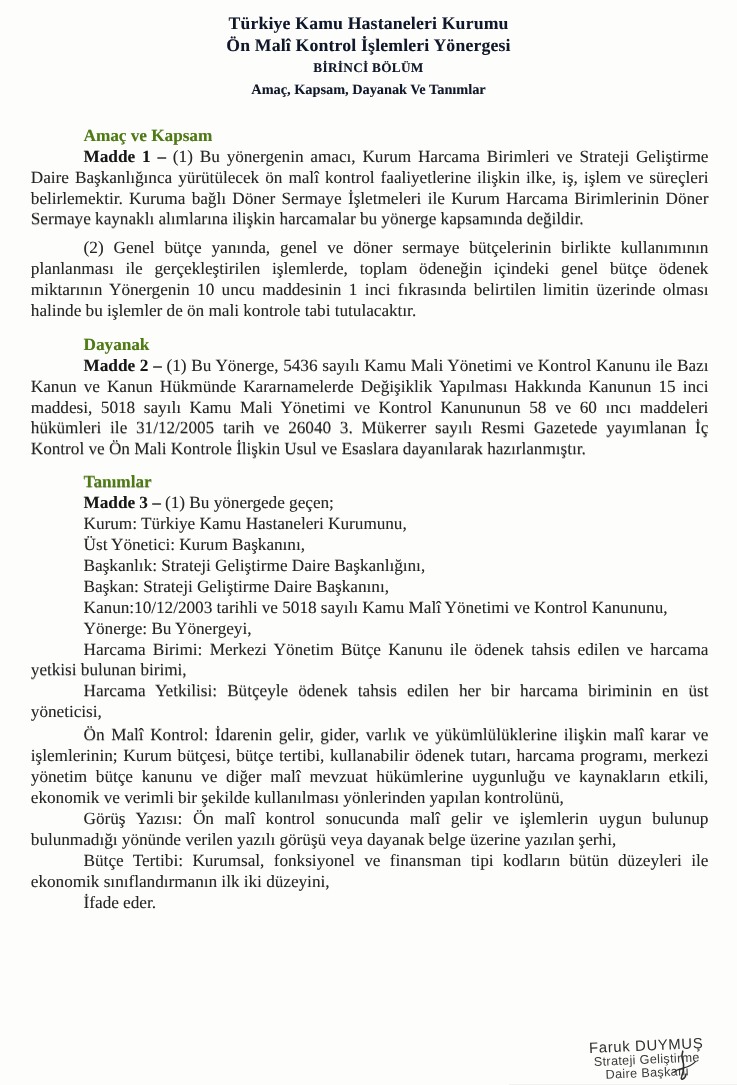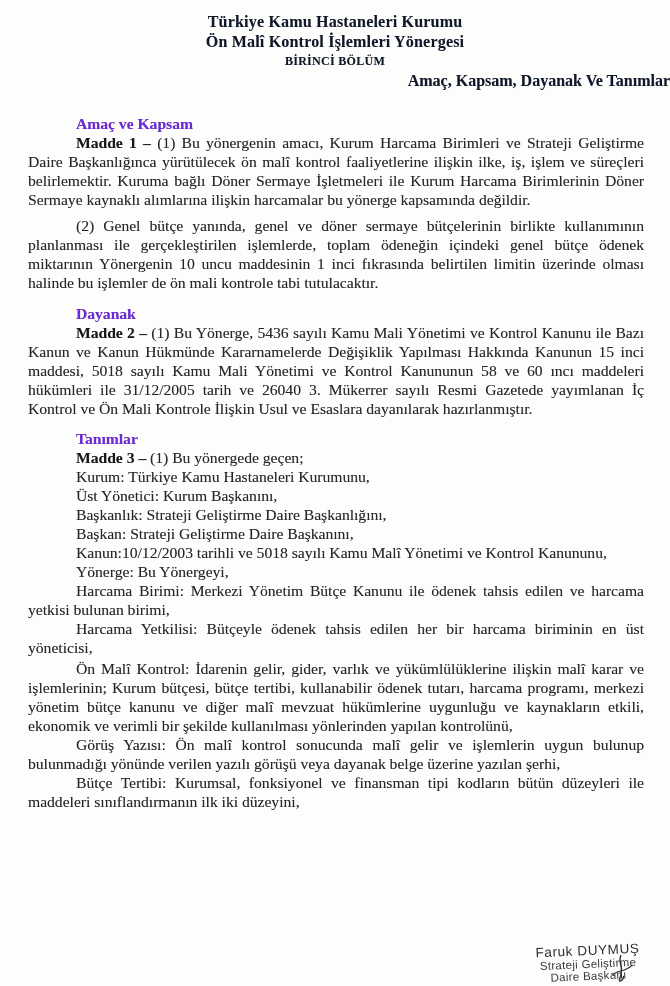--- a/index.html
+++ b/index.html
@@ -29,38 +29,37 @@
     line-height: 20px;
     letter-spacing: 0.2px;
   }
   .chapter-heading {
     margin-top: 0;
     font-size: 12px;
     line-height: 19px;
     letter-spacing: 0.3px;
   }
   .chapter-subheading {
-    font-size: 16px;
+    font-size: 13px;
     line-height: 19px;
-    text-align: right;
   }
   .doc-body {
     margin-top: 24px;
   }
   .para {
     margin: 0 26px 0 28px;
     font-size: 15.6px;
     line-height: 19px;
     text-align: justify;
     text-indent: 48px;
   }
   .para.heading {
     font-weight: bold;
     text-align: left;
-    color: #6d28d9;
+    color: #4d7c0f;
   }
   .para b {
     font-weight: bold;
     color: #171717;
   }
   .signature {
     position: absolute;
     right: 30px;
     bottom: 4px;
     text-align: center;
@@ -111,21 +110,22 @@
       <p class="para"><span>Kurum: Türkiye Kamu Hastaneleri Kurumunu,</span></p>
       <p class="para"><span>Üst Yönetici: Kurum Başkanını,</span></p>
       <p class="para"><span>Başkanlık: Strateji Geliştirme Daire Başkanlığını,</span></p>
       <p class="para"><span>Başkan: Strateji Geliştirme Daire Başkanını,</span></p>
       <p class="para"><span>Kanun:10/12/2003 tarihli ve 5018 sayılı Kamu Malî Yönetimi ve Kontrol Kanununu,</span></p>
       <p class="para"><span>Yönerge: Bu Yönergeyi,</span></p>
       <p class="para"><span>Harcama Birimi: Merkezi Yönetim Bütçe Kanunu ile ödenek tahsis edilen ve harcama yetkisi bulunan birimi,</span></p>
       <p class="para"><span>Harcama Yetkilisi: Bütçeyle ödenek tahsis edilen her bir harcama biriminin en üst yöneticisi,</span></p>
       <p class="para" style="margin-top: 2px;"><span>Ön Malî Kontrol: İdarenin gelir, gider, varlık ve yükümlülüklerine ilişkin malî karar ve işlemlerinin; Kurum bütçesi, bütçe tertibi, kullanabilir ödenek tutarı, harcama programı, merkezi yönetim bütçe kanunu ve diğer malî mevzuat hükümlerine uygunluğu ve kaynakların etkili, ekonomik ve verimli bir şekilde kullanılması yönlerinden yapılan kontrolünü,</span></p>
       <p class="para"><span>Görüş Yazısı: Ön malî kontrol sonucunda malî gelir ve işlemlerin uygun bulunup bulunmadığı yönünde verilen yazılı görüşü veya dayanak belge üzerine yazılan şerhi,</span></p>
-      <p class="para"><span>Bütçe Tertibi: Kurumsal, fonksiyonel ve finansman tipi kodların bütün düzeyleri ile maddeleri sınıflandırmanın ilk iki düzeyini,</span></p>
+      <p class="para"><span>Bütçe Tertibi: Kurumsal, fonksiyonel ve finansman tipi kodların bütün düzeyleri ile ekonomik sınıflandırmanın ilk iki düzeyini,</span></p>
+      <p class="para"><span>İfade eder.</span></p>
     </div>
 
   <div class="signature">
     <div class="sig-name">Faruk DUYMUŞ</div>
     <div class="sig-line">Strateji Geliştirme</div>
     <div class="sig-line">Daire Başkanı</div>
     <svg class="sig-scribble" viewBox="0 0 26 30" xmlns="http://www.w3.org/2000/svg">
       <path d="M13 1 C 9 10, 17 9, 11 24 C 9 28, 14 27, 15 22" fill="none" stroke="#2d2d2d" stroke-width="1.4" stroke-linecap="round"></path>
       <path d="M4 20 C 9 15, 17 18, 24 11" fill="none" stroke="#2d2d2d" stroke-width="1.1" stroke-linecap="round"></path>
     </svg>

